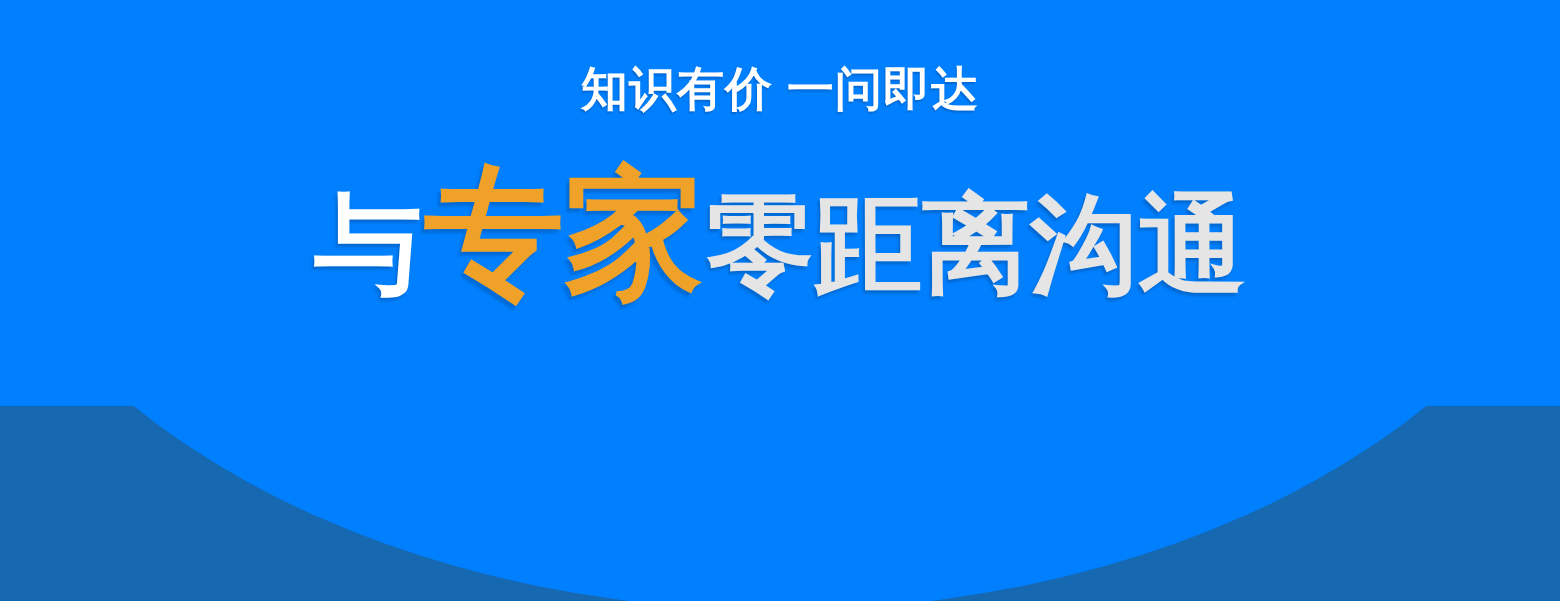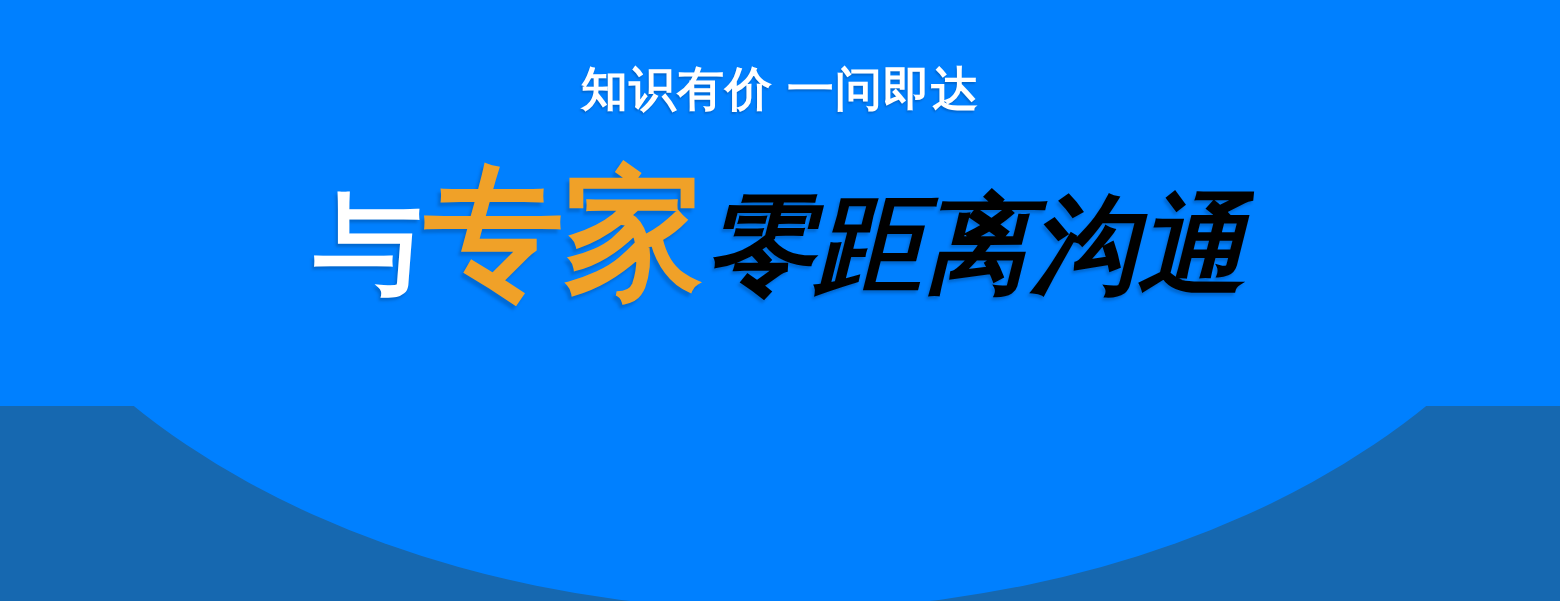--- a/index.html
+++ b/index.html
@@ -107,17 +107,17 @@
     <div class="bg-ellipse" style="background: rgb(0, 128, 255);"></div>
   </div>
 
   <div id="content">
 
     <div id="subtitle" style="color: rgb(255, 255, 255);">知识有价 一问即达</div>
 
     <div id="headline">
       <span class="hl-seg hl-white hl-pre" style="color: rgb(255, 255, 255);">与</span>
       <span class="hl-seg hl-accent" style="color: rgb(240, 161, 40);">专家</span>
-      <span class="hl-seg hl-white" style="color: #000000; font-style: italic;">零距离沟通</span>
+      <span class="hl-seg hl-white" style="color: #e5e5e5;">零距离沟通</span>
     </div>
 
   </div>
 </div>
 
 </body></html>

